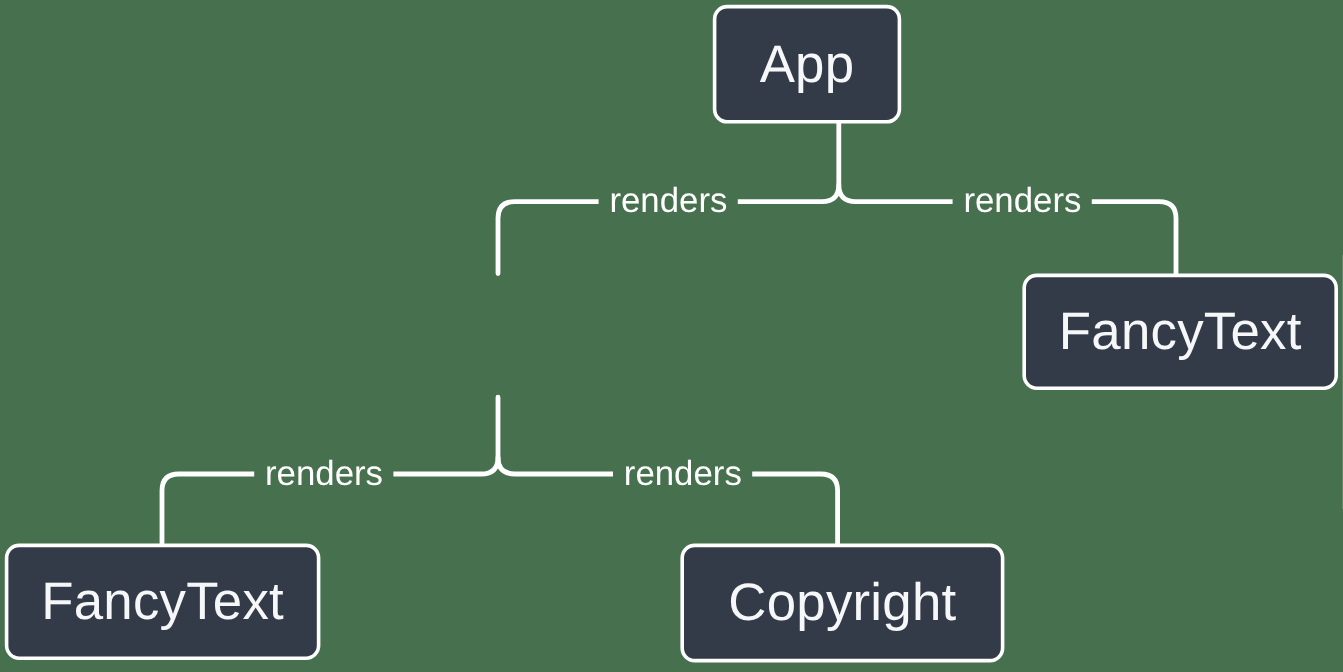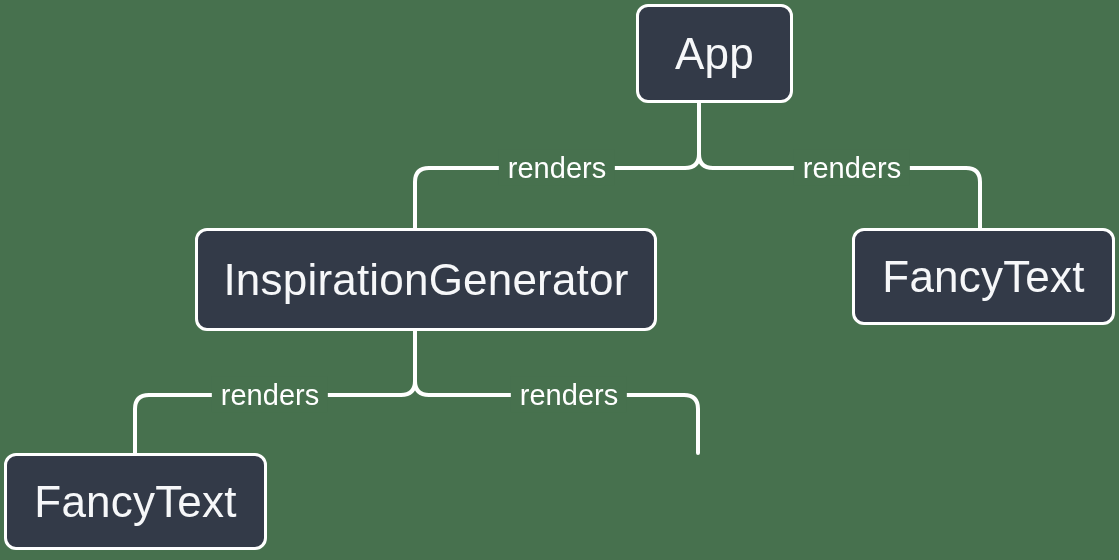--- a/index.html
+++ b/index.html
@@ -49,21 +49,21 @@
     transform: translate(-50%, -50%);
     background: var(--bg, #47714E);
     color: var(--edge-label, #FFFFFF);
     font-size: 29px;
     font-weight: 400;
     line-height: 1.25;
     padding: 0 9px;
     white-space: nowrap;
   }
   
-  .node-app        { left: 636px; top: 4px;   width: 157px; height: 99px;  }
+  .node-app        { left: 594px; top: 4px;   width: 157px; height: 99px;  }
   .node-ig         { left: 195px; top: 228px; width: 462px; height: 103px; }
   .node-ft-top     { left: 852px; top: 228px; width: 263px; height: 97px;  }
   .node-ft-bottom  { left: 4px;   top: 453px; width: 263px; height: 97px;  }
   .node-copyright  { left: 567px; top: 453px; width: 270px; height: 99px;  }
   
   .label-top-left     { left: 557px; top: 168px; }
   .label-top-right    { left: 852px; top: 168px; }
   .label-bottom-left  { left: 270px; top: 395px; }
   .label-bottom-right { left: 569px; top: 395px; }
 </style>
@@ -76,31 +76,31 @@
     <path class="edge-path" d="M699,103 L699,154 Q699,168 685,168 L429,168 Q415,168 415,182 L415,228"></path>
     <path class="edge-path" d="M699,154 Q699,168 713,168 L966,168 Q980,168 980,182 L980,228"></path>
     <path class="edge-path" d="M415,331 L415,381 Q415,395 401,395 L149,395 Q135,395 135,409 L135,453"></path>
     <path class="edge-path" d="M415,381 Q415,395 429,395 L684,395 Q698,395 698,409 L698,453"></path>
   </svg>
 
   <div class="node node-app">
     <span>App</span>
   </div>
 
-  <div class="node node-ig">
-    <span>InspirationGenerator</span>
-  </div>
 
   <div class="node node-ft-top">
     <span>FancyText</span>
   </div>
 
   <div class="node node-ft-bottom">
     <span>FancyText</span>
   </div>
 
+  <div class="node node-copyright">
+    <span>Copyright</span>
+  </div>
 
   <span class="edge-label label-top-left">renders</span>
   <span class="edge-label label-top-right">renders</span>
   <span class="edge-label label-bottom-left">renders</span>
   <span class="edge-label label-bottom-right">renders</span>
 
 </div>
 
 </body></html>

